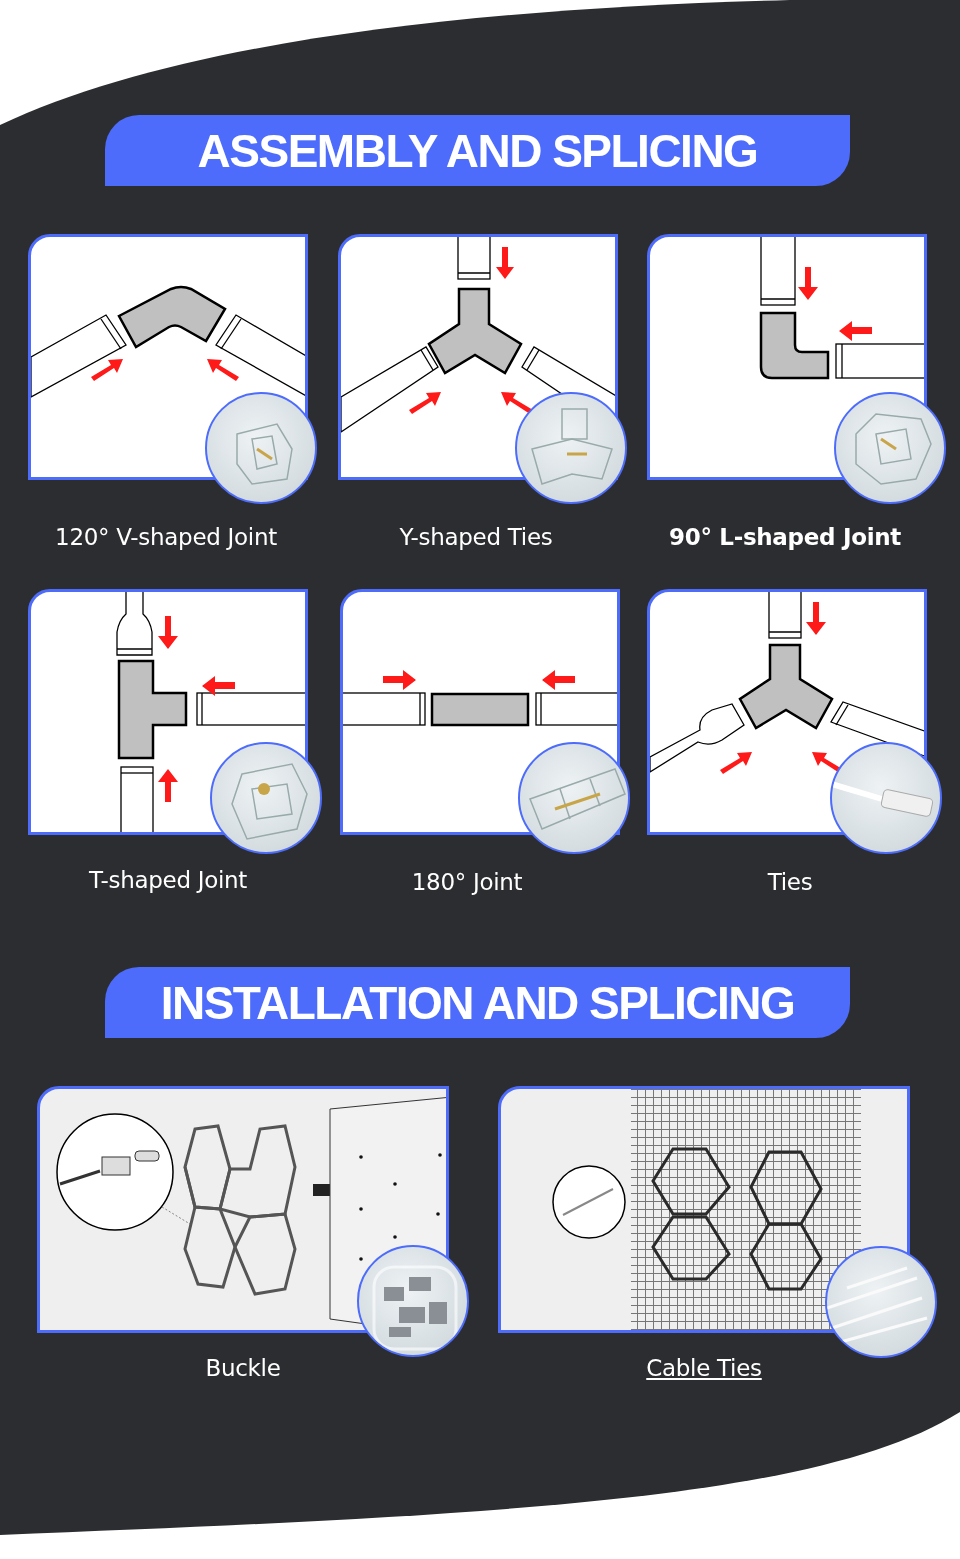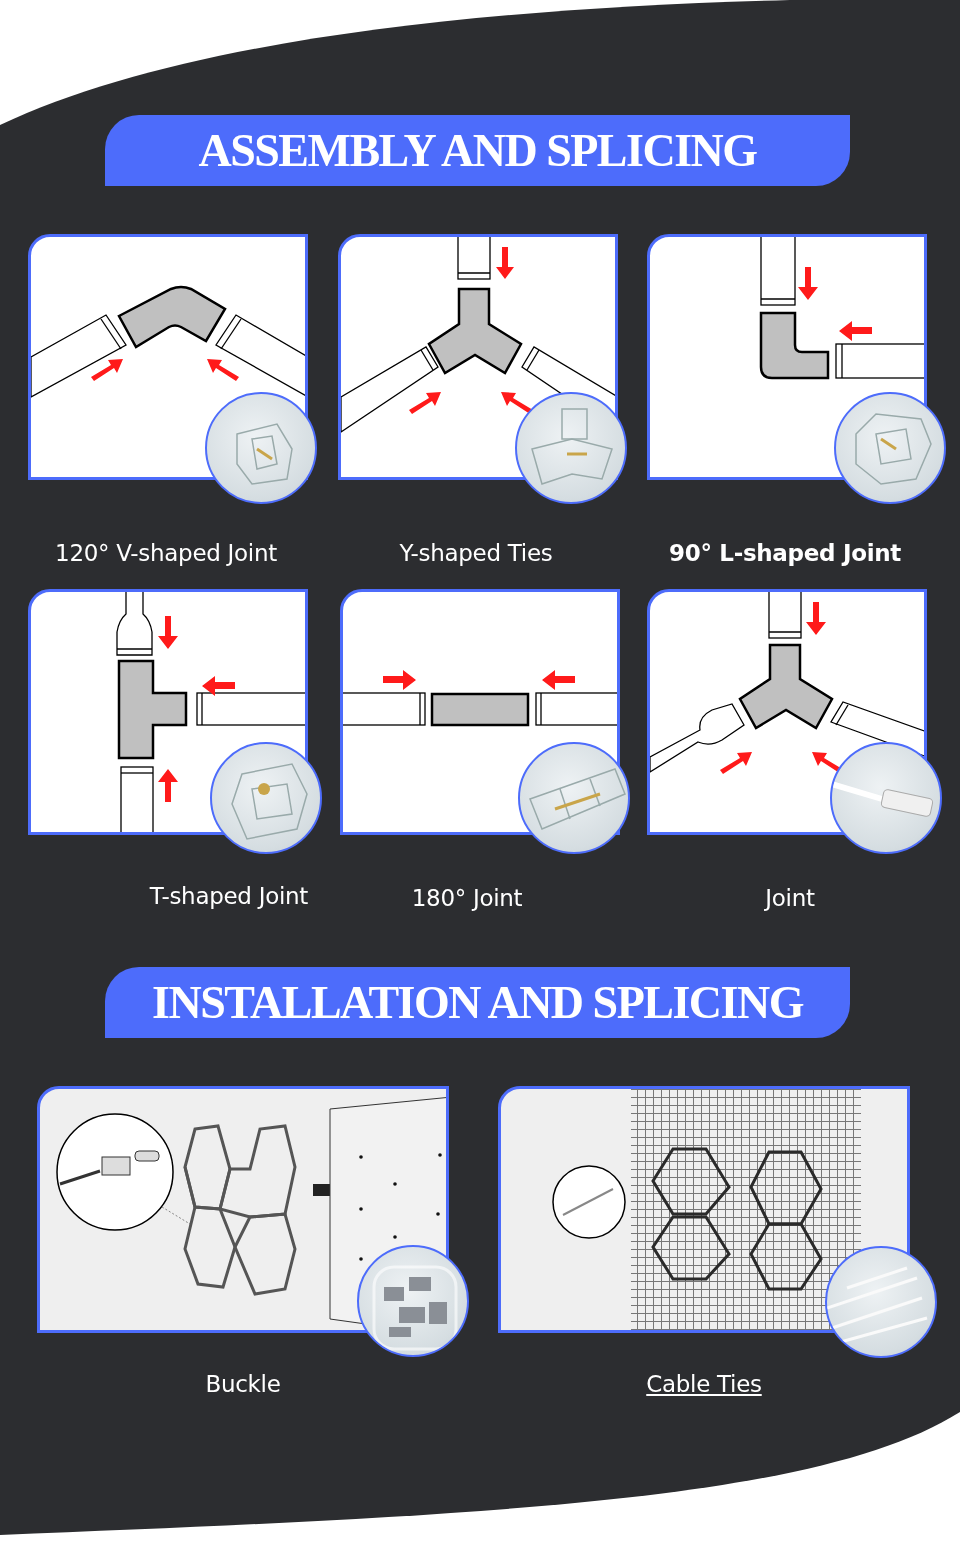--- a/index.html
+++ b/index.html
@@ -3,36 +3,36 @@
 <meta charset="utf-8">
 <style>
   html, body { margin: 0; padding: 0; background: #ffffff; }
   body { width: 960px; height: 1559px; position: relative; overflow: hidden; font-family: "Liberation Sans", sans-serif; }
   .bg { position: absolute; left: 0; top: 0; }
   .banner {
     position: absolute; left: 105px; width: 745px; height: 71px;
     background: #4d6cfb; border-top-left-radius: 34px; border-bottom-right-radius: 34px;
     color: #ffffff; font-weight: bold; font-size: 46px; letter-spacing: -1.5px;
     display: flex; align-items: center; justify-content: center;
-    font-family: Liberation Serif, serif;
+    font-family: Liberation Sans, sans-serif;
   }
   .panel {
     position: absolute; background: #ffffff; border: 3px solid #4d6cfb;
     border-top-left-radius: 22px; box-sizing: border-box; overflow: hidden;
   }
   .panel svg { position: absolute; left: 0; top: 0; }
   .photo {
     position: absolute; width: 112px; height: 112px; border-radius: 50%;
     border: 2px solid #4d6cfb; box-sizing: border-box; overflow: hidden;
     background: radial-gradient(circle at 45% 40%, #eef2f4 0%, #d5dde1 70%, #c3ccd1 100%);
   }
   .photo svg { position: absolute; left: 0; top: 0; }
   .label {
     position: absolute; color: #ffffff; font-size: 23px; text-align: center;
-    font-family: "DejaVu Sans", sans-serif; letter-spacing: -0.3px; margin-top: 16px;
+    font-family: "DejaVu Sans", sans-serif; letter-spacing: -0.3px;
   }
   .panel.gray { background: #efefef; }
 </style>
 </head>
 <body>
 
 <svg class="bg" width="960" height="1559">
   <path d="M0,125 C180,40 480,8 790,0 L960,0 L960,1412 C820,1500 500,1515 0,1535 Z" fill="#2c2d30"></path>
 </svg>
 
@@ -139,21 +139,21 @@
 </div>
 <div class="photo" style="left:210px; top:742px;">
   <svg width="112" height="112">
       <g fill="none" stroke="#9aa" stroke-width="1.5">
         <path d="M30,30 L80,20 L95,50 L85,85 L35,95 L20,60 Z"></path>
         <path d="M40,45 L75,40 L80,70 L45,75 Z"></path>
       </g>
       <circle cx="52" cy="45" r="6" fill="#c9a54a"></circle>
     </svg>
 </div>
-<div class="label" style="left:28px; top:867px; width:280px;text-align:right;">T-shaped Joint</div>
+<div class="label" style="left:28px; top:867px; width:280px;">T-shaped Joint</div>
 
 <div class="panel" style="left:340px; top:589px; width:280px; height:246px;">
   <svg width="280" height="246">
     <g fill="#fff" stroke="#000" stroke-width="1.3">
       <rect x="-2" y="101" width="84" height="32"></rect>
         <line x1="77" y1="101" x2="77" y2="133"></line>
       <rect x="193" y="101" width="90" height="32"></rect>
         <line x1="198" y1="101" x2="198" y2="133"></line>
     </g>
     <rect x="89" y="102" width="96" height="31" fill="#c0c0c0" stroke="#000" stroke-width="2.5"></rect>
@@ -191,21 +191,21 @@
       <polygon points="194,178 174,166 177,161 162,160 168,174 171,169 191,182"></polygon>
     </g>
   </svg>
 </div>
 <div class="photo" style="left:830px; top:742px;">
   <svg width="112" height="112">
       <path d="M0,40 L50,55" stroke="#fff" stroke-width="6"></path>
       <rect x="50" y="50" width="50" height="18" rx="4" fill="#f0f0f0" stroke="#aaa" transform="rotate(12 75 59)"></rect>
     </svg>
 </div>
-<div class="label" style="left:647px; top:869px; width:286px;">Joint</div>
+<div class="label" style="left:647px; top:869px; width:286px;">Ties</div>
 
 <div class="banner" style="top:967px;">INSTALLATION AND SPLICING</div>
 
 <div class="panel gray" style="left:37px; top:1086px; width:412px; height:247px;">
   <svg width="412" height="247">
     <circle cx="75" cy="83" r="58" fill="#fff" stroke="#000" stroke-width="1.5"></circle>
     <line x1="20" y1="95" x2="60" y2="82" stroke="#333" stroke-width="3"></line>
     <rect x="62" y="68" width="28" height="18" fill="#ddd" stroke="#333"></rect>
     <rect x="95" y="62" width="24" height="10" rx="4" fill="#ddd" stroke="#333"></rect>
     <line x1="122" y1="118" x2="150" y2="135" stroke="#888" stroke-dasharray="2,2"></line>

